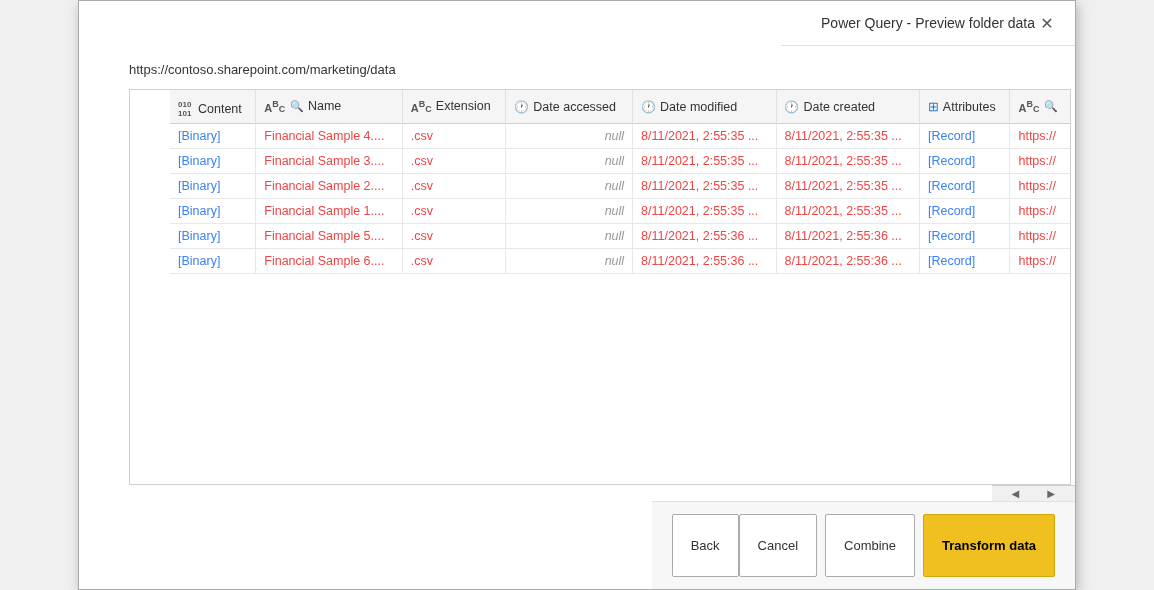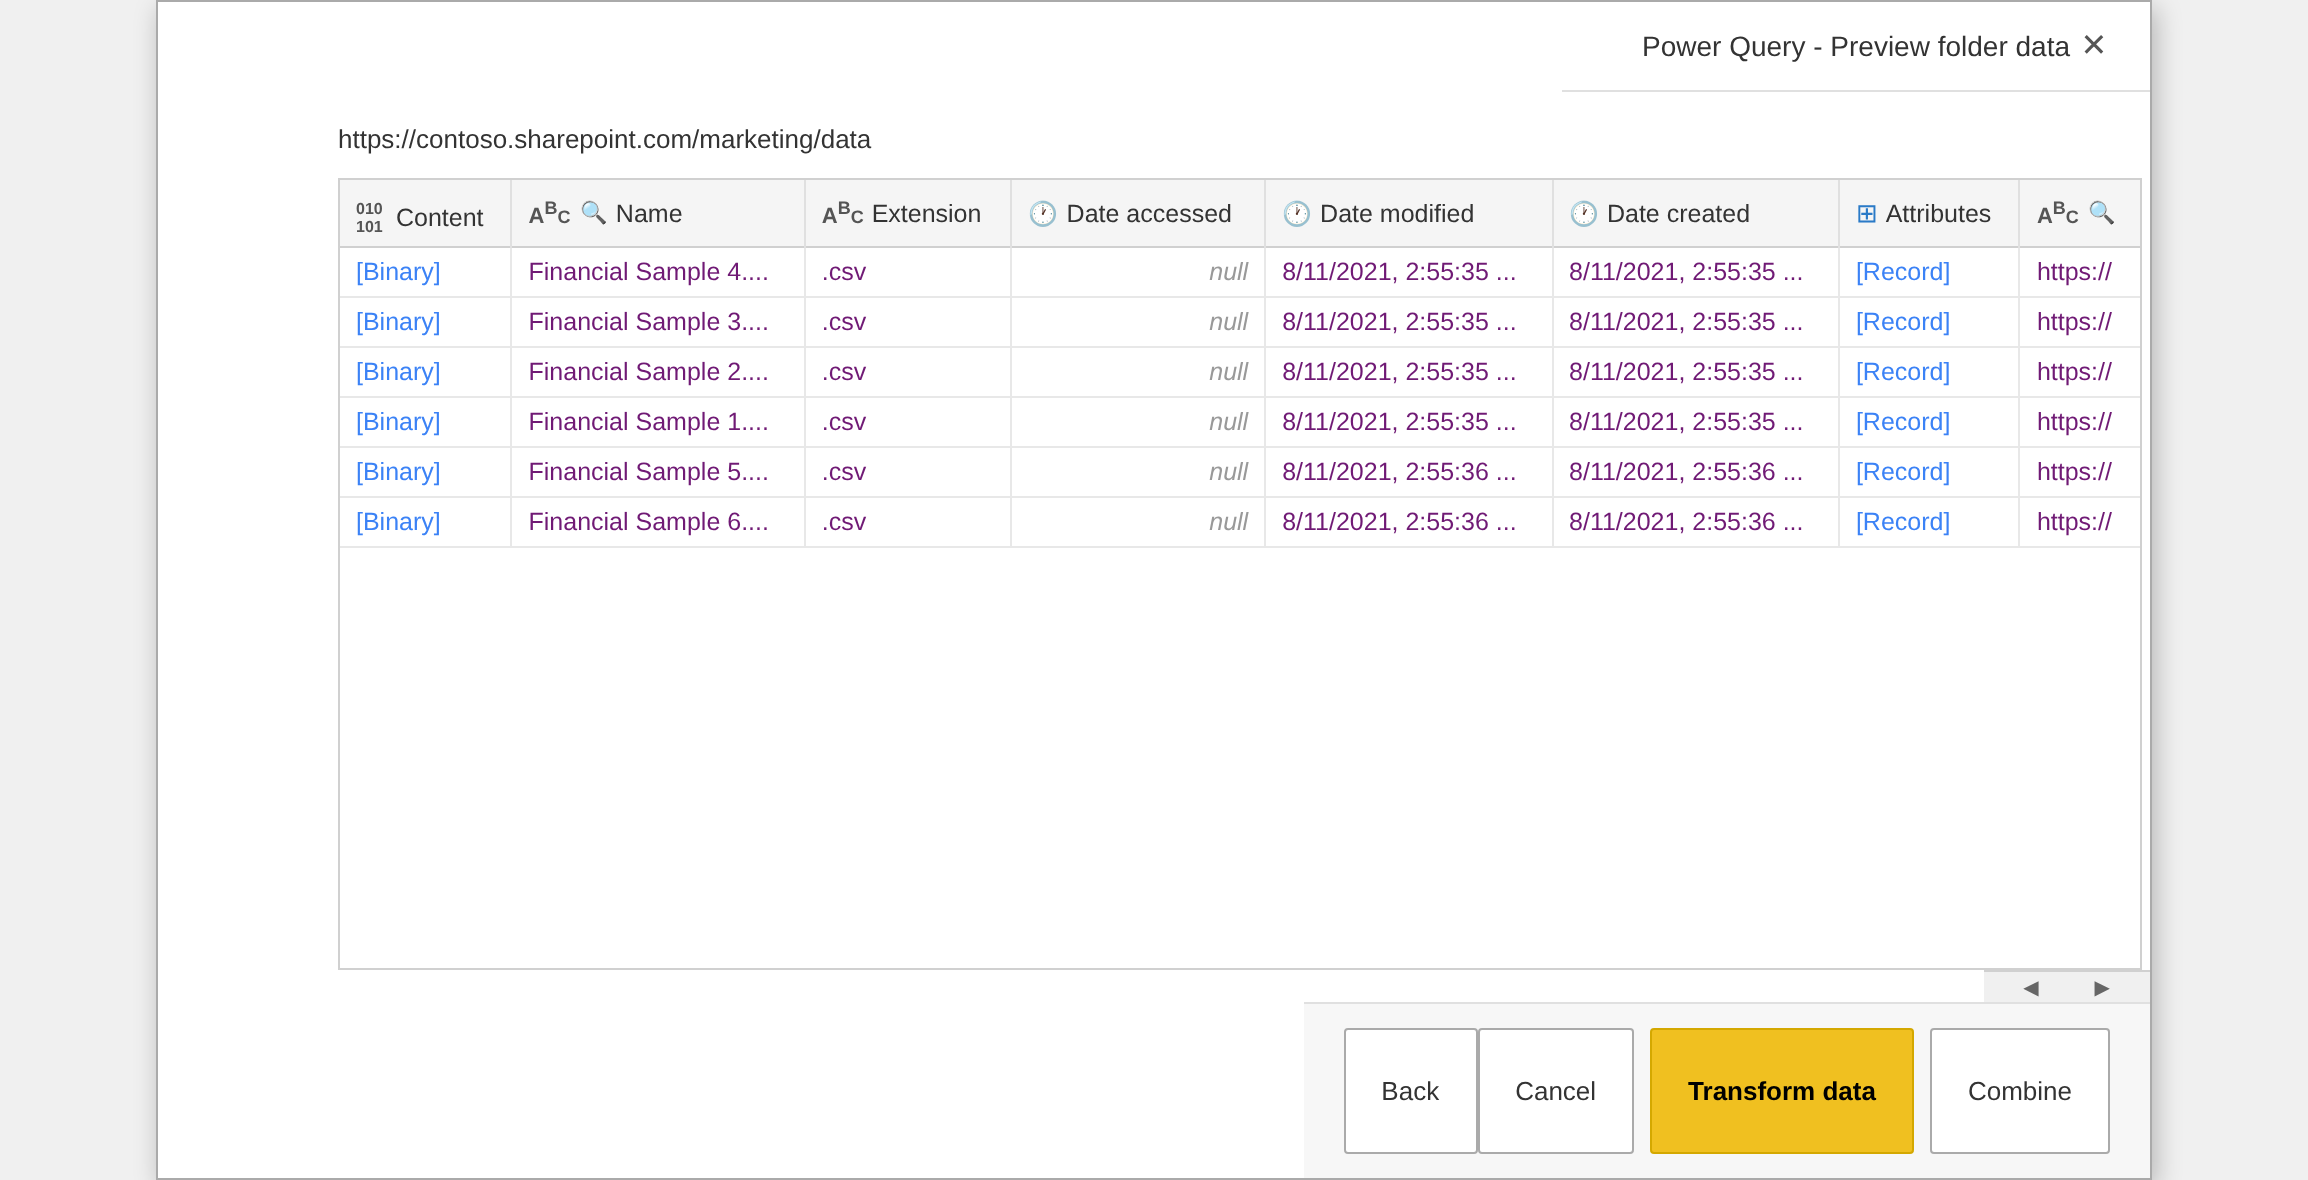--- a/index.html
+++ b/index.html
@@ -65,20 +65,21 @@
       flex: 1;
       overflow: hidden;
       display: flex;
       flex-direction: column;
       border: 1px solid #d0d0d0;
     }
     .table-scroll {
       overflow-x: auto;
       overflow-y: auto;
       flex: 1;
+      margin-left: 40px;
     }
     table {
       border-collapse: collapse;
       width: 100%;
       min-width: 900px;
     }
     thead tr {
       background: #f5f5f5;
       border-bottom: 1px solid #d0d0d0;
     }
@@ -91,21 +92,21 @@
       white-space: nowrap;
       font-size: 12.5px;
     }
     th:last-child { border-right: none; }
     td {
       padding: 5px 8px;
       border-right: 1px solid #e8e8e8;
       border-bottom: 1px solid #e8e8e8;
       white-space: nowrap;
       font-size: 12.5px;
-      color: #701a75;
+      color: #ef4444;
     }
     td:last-child { border-right: none; }
     .binary-cell { color: #3b82f6; }
     .null-cell { color: #999; font-style: italic; }
     .th-icon {
       display: inline-flex;
       align-items: center;
       gap: 4px;
     }
     .icon-box {
@@ -325,17 +326,17 @@
     </div>
     <span class="scroll-arrow">▶</span>
   </div>
 
   <div class="footer">
     <div class="footer-left">
       <button class="btn">Back</button>
     </div>
     <div class="footer-right">
       <button class="btn">Cancel</button>
+      <button class="btn">Combine</button>
       <button class="btn btn-primary">Transform data</button>
-      <button class="btn">Combine</button>
     </div>
   </div>
 </div>
 
 </body></html>

